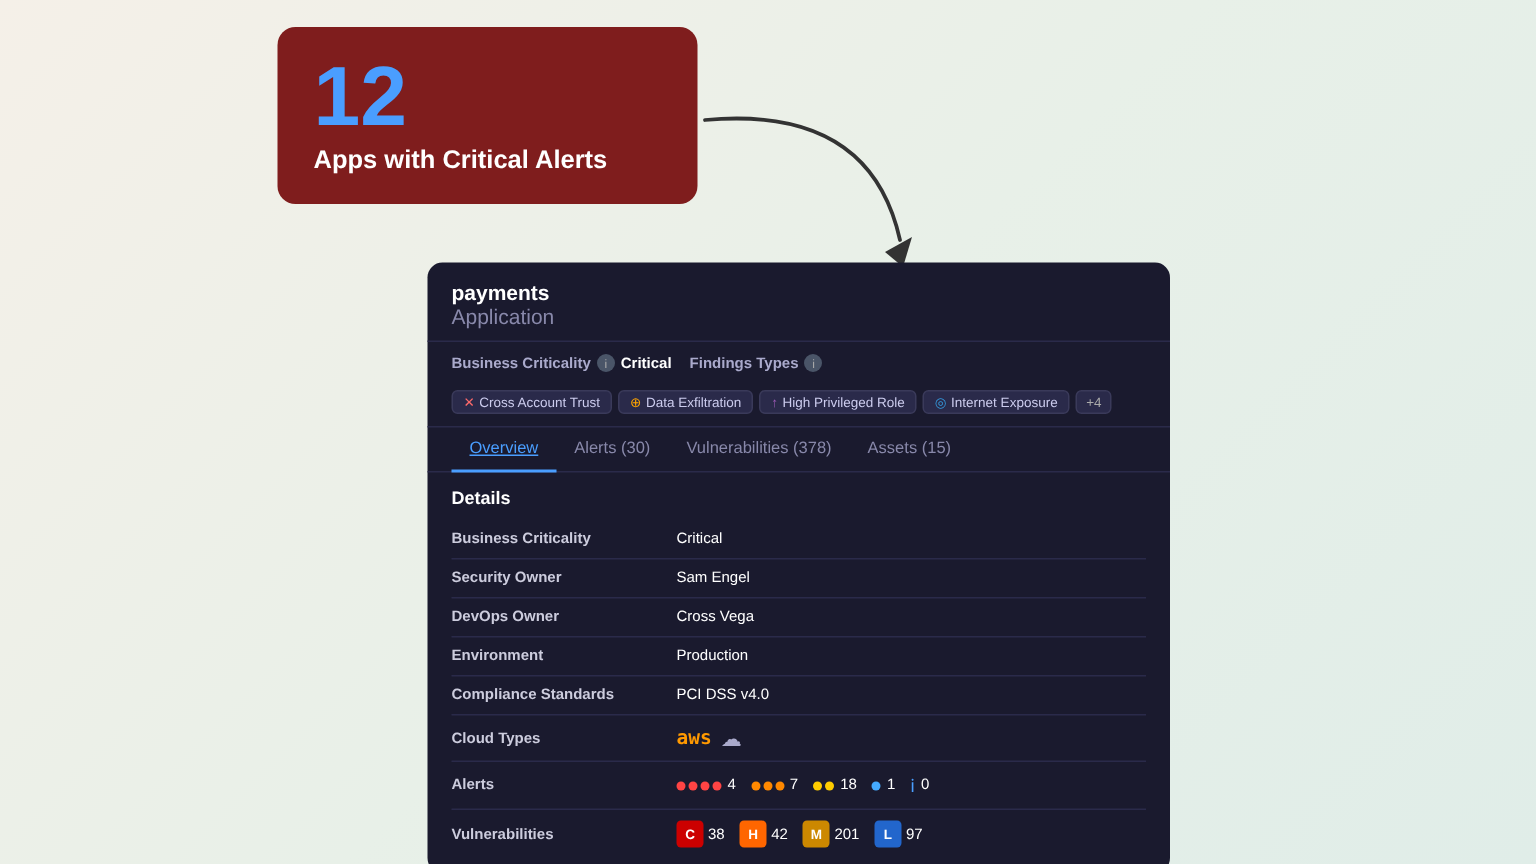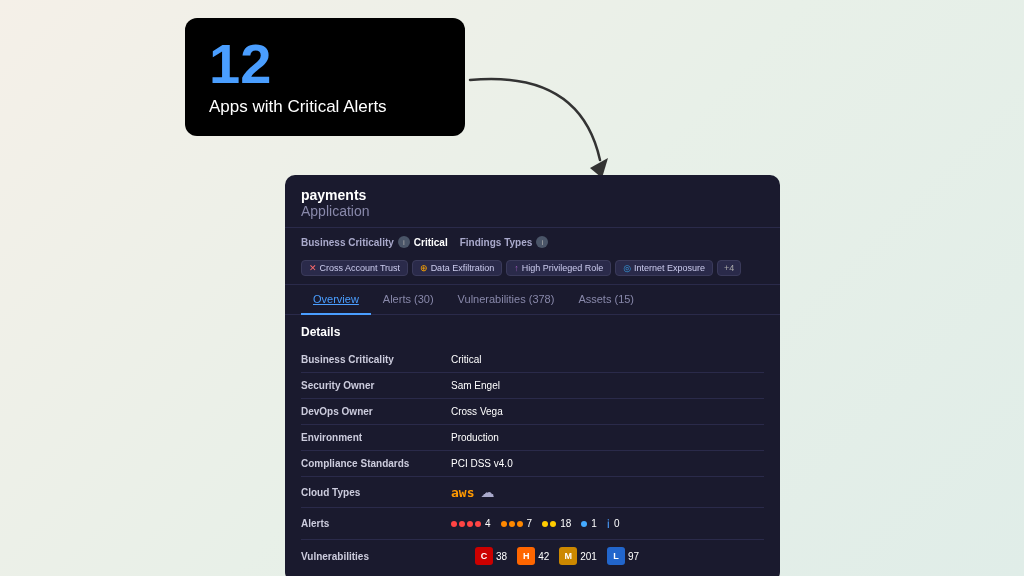--- a/index.html
+++ b/index.html
@@ -11,37 +11,37 @@
       font-family: -apple-system, BlinkMacSystemFont, 'Segoe UI', sans-serif;
       overflow: hidden;
       position: relative;
     }
 
     
     .stat-card {
       position: absolute;
       top: 18px;
       left: 185px;
-      background: #000000;
+      background: #7f1d1d;
       border-radius: 12px;
       padding: 18px 28px 18px 24px;
       width: 280px;
     }
 
     .stat-number {
       font-size: 56px;
       font-weight: 700;
       color: #4a9eff;
       line-height: 1;
       margin-bottom: 4px;
     }
 
     .stat-label {
       font-size: 17px;
-      font-weight: 400;
+      font-weight: 700;
       color: #ffffff;
       line-height: 1.3;
     }
 
     
     .arrow-container {
       position: absolute;
       top: 60px;
       left: 440px;
       width: 200px;
@@ -196,21 +196,20 @@
 
     .detail-row {
       display: flex;
       align-items: center;
       padding: 7px 0;
       border-bottom: 1px solid #2a2a4a;
     }
 
     .detail-row:last-child {
       border-bottom: none;
-      gap: 24px;
     }
 
     .detail-key {
       width: 150px;
       font-size: 10px;
       font-weight: 600;
       color: #ccccdd;
       flex-shrink: 0;
     }
 

